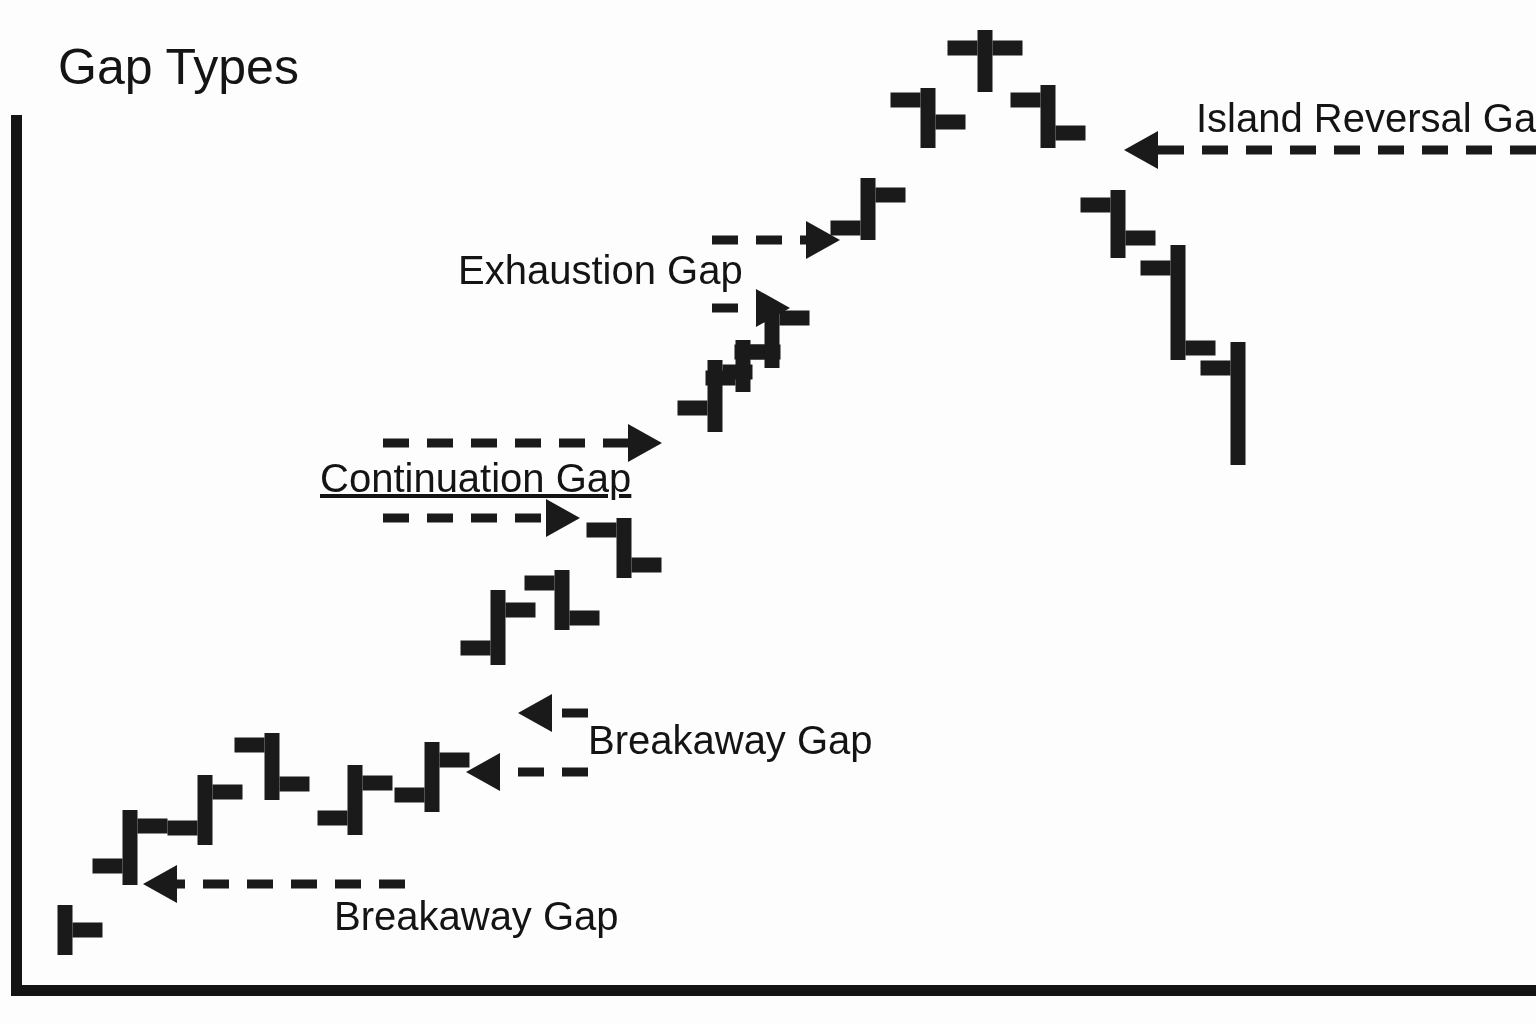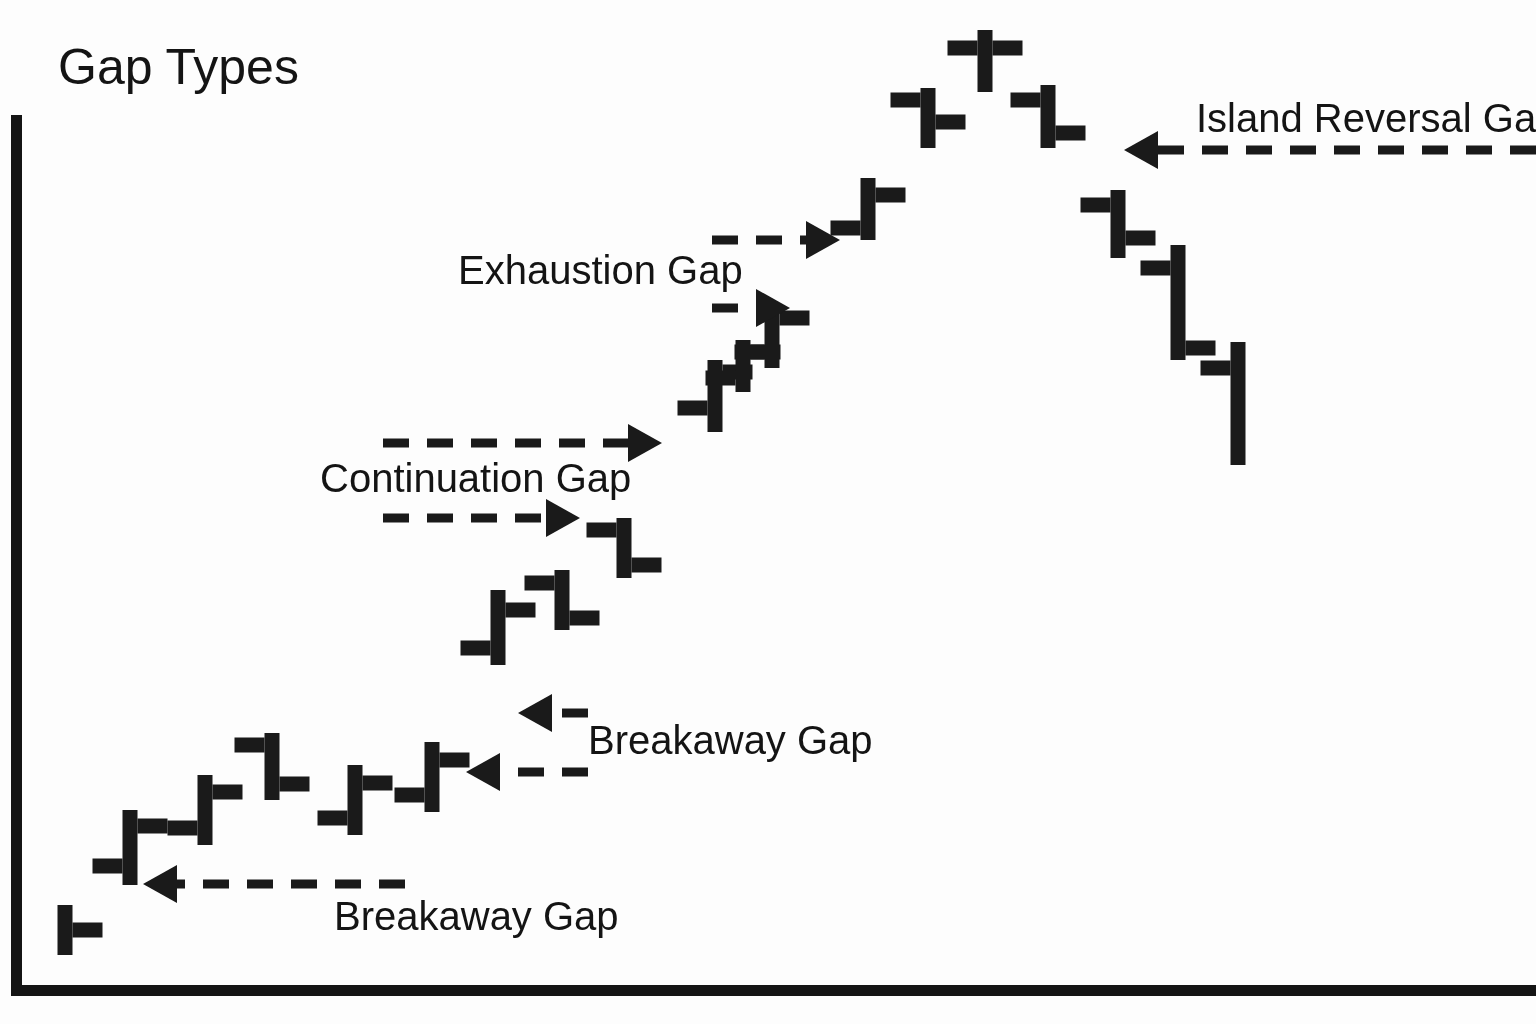--- a/index.html
+++ b/index.html
@@ -170,18 +170,18 @@
         <line x1="712" y1="308" x2="756" y2="308" stroke="#1a1a1a" stroke-width="9" stroke-dasharray="26 18" stroke-linecap="butt"></line>
         <path d="M790,308 L756,289 L756,327 Z" fill="#1a1a1a"></path>
         <line x1="1536" y1="150" x2="1158" y2="150" stroke="#1a1a1a" stroke-width="9" stroke-dasharray="26 18" stroke-linecap="butt"></line>
         <path d="M1124,150 L1158,131 L1158,169 Z" fill="#1a1a1a"></path>
       </g>
   </svg>
 
   <div id="labels-layer">
       <div class="annot-label" style="left: 334px; top: 894px;">Breakaway Gap</div>
       <div class="annot-label" style="left: 588px; top: 718px;">Breakaway Gap</div>
-      <div class="annot-label" style="left: 320px; top: 456px;">Continuation Gap</div>
+      <div class="annot-label" style="left: 320px; top: 456px; text-decoration: underline;">Continuation Gap</div>
       <div class="annot-label" style="left: 458px; top: 248px;">Exhaustion Gap</div>
       <div class="annot-label" style="left: 1196px; top: 96px;">Island Reversal Gap</div>
     </div>
 
 </div>
 
 </body></html>

